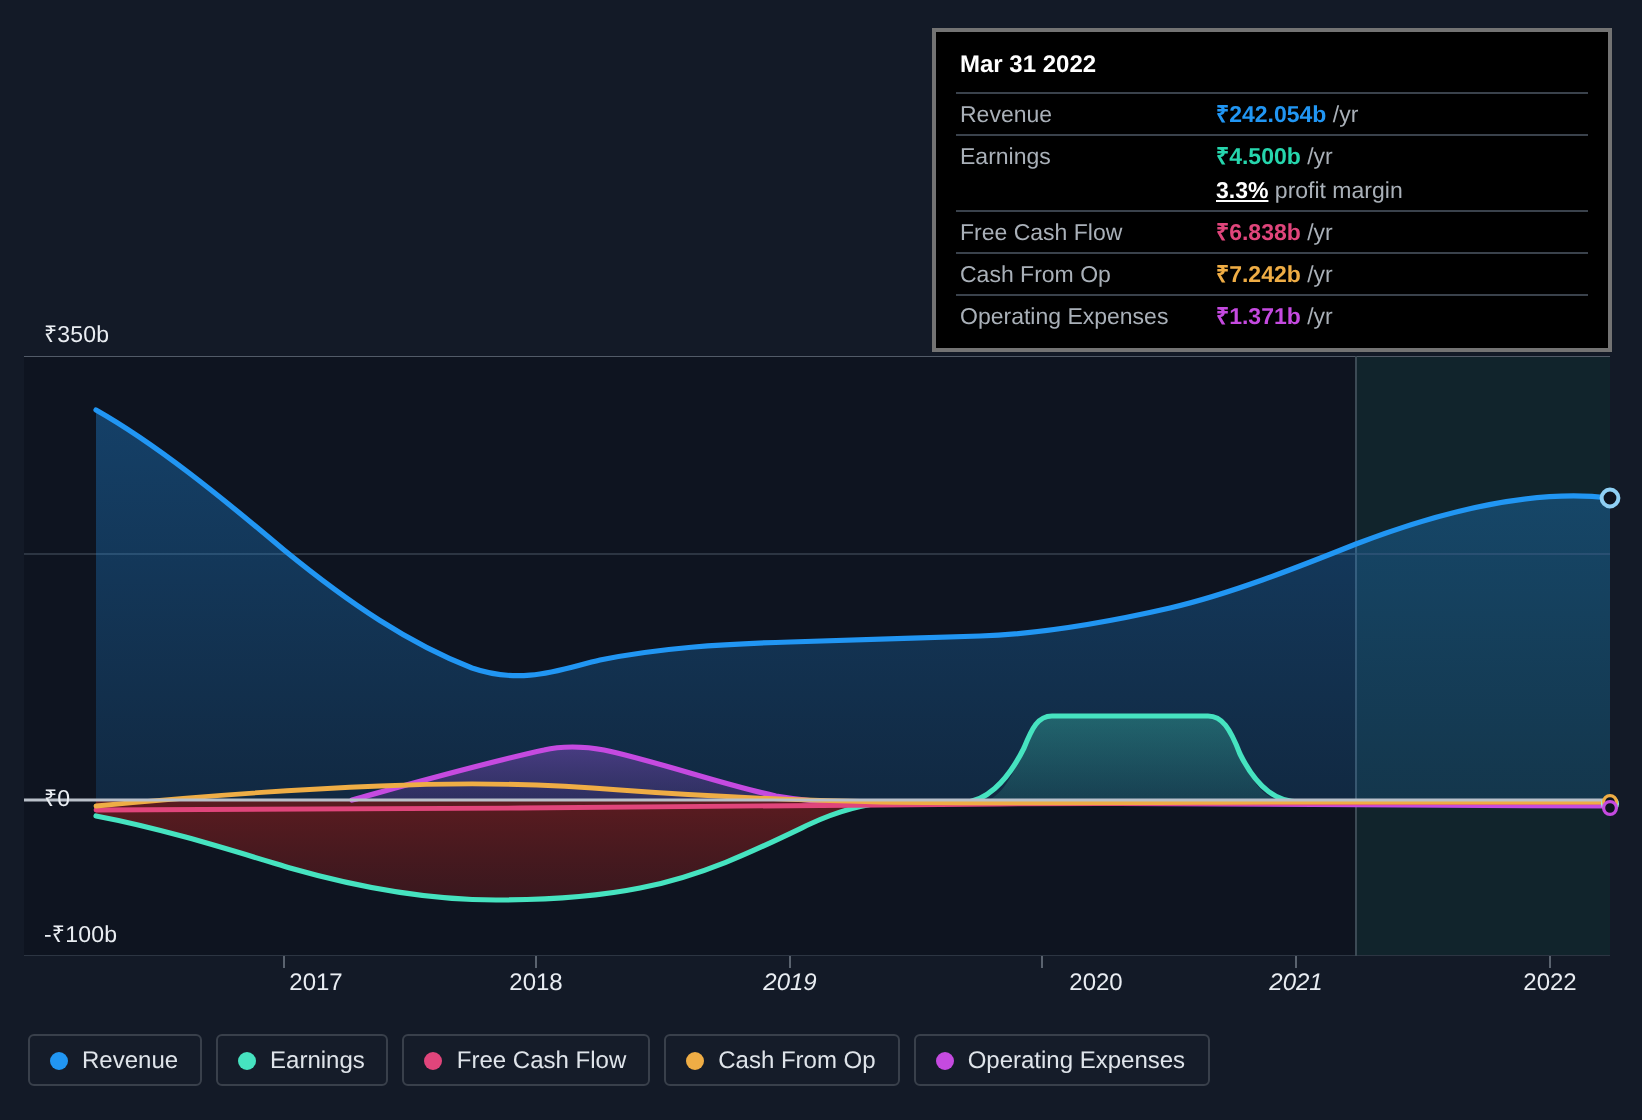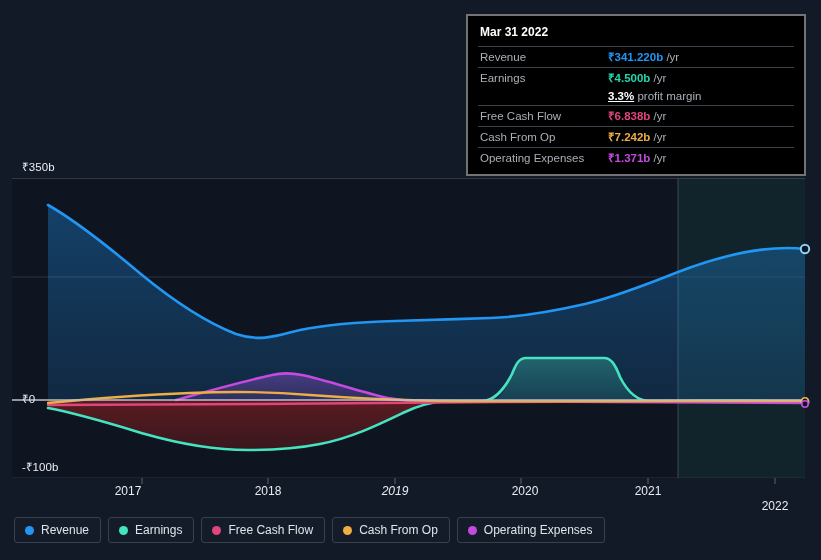--- a/index.html
+++ b/index.html
@@ -214,35 +214,35 @@
         <line x1="521" y1="478" x2="521" y2="484" stroke="#5a636f" stroke-width="1"></line>
         <line x1="648" y1="478" x2="648" y2="484" stroke="#5a636f" stroke-width="1"></line>
         <line x1="775" y1="478" x2="775" y2="484" stroke="#5a636f" stroke-width="1"></line>
       </g>
     </svg>
 
     <div class="axis-label" style="left:22px; top:159px;">₹350b</div>
     <div class="axis-label" style="left:22px; top:391px;">₹0</div>
     <div class="axis-label" style="left:22px; top:459px;">-₹100b</div>
 
-    <div class="x-label" style="left:128px; top:484px;">2017</div>
+    <div class="x-label" style="left:158px; top:484px;">2017</div>
     <div class="x-label" style="left:268px; top:484px;">2018</div>
     <div class="x-label" style="left:395px; top:484px;font-style:italic;">2019</div>
-    <div class="x-label" style="left:525px; top:484px;">2020</div>
-    <div class="x-label" style="left:648px; top:484px;">2021</div>
-    <div class="x-label" style="left:775px; top:499px;text-align:right;">2022</div>
+    <div class="x-label" style="left:548px; top:484px;">2020</div>
+    <div class="x-label" style="left:648px; top:484px;font-style:italic;">2021</div>
+    <div class="x-label" style="left:775px; top:484px;text-align:right;">2022</div>
   </div>
 
   <div id="tooltip">
     <div class="tt-title">Mar 31 2022</div>
     <table>
       <tbody>
           <tr>
         <td class="tt-key">Revenue</td>
-        <td class="tt-val"><span class="num" style="color:#2196f3">₹341.220b</span> <span class="suffix">/yr</span></td>
+        <td class="tt-val"><span class="num" style="color:#2196f3">₹242.054b</span> <span class="suffix">/yr</span></td>
       </tr>
       <tr>
         <td class="tt-key">Earnings</td>
         <td class="tt-val"><span class="num" style="color:#26d6ad">₹4.500b</span> <span class="suffix">/yr</span></td>
       </tr>
       <tr class="no-rule">
         <td class="tt-key"></td>
         <td class="tt-val"><span class="margin-num">3.3%</span> <span class="suffix">profit margin</span></td>
       </tr>
       <tr>

